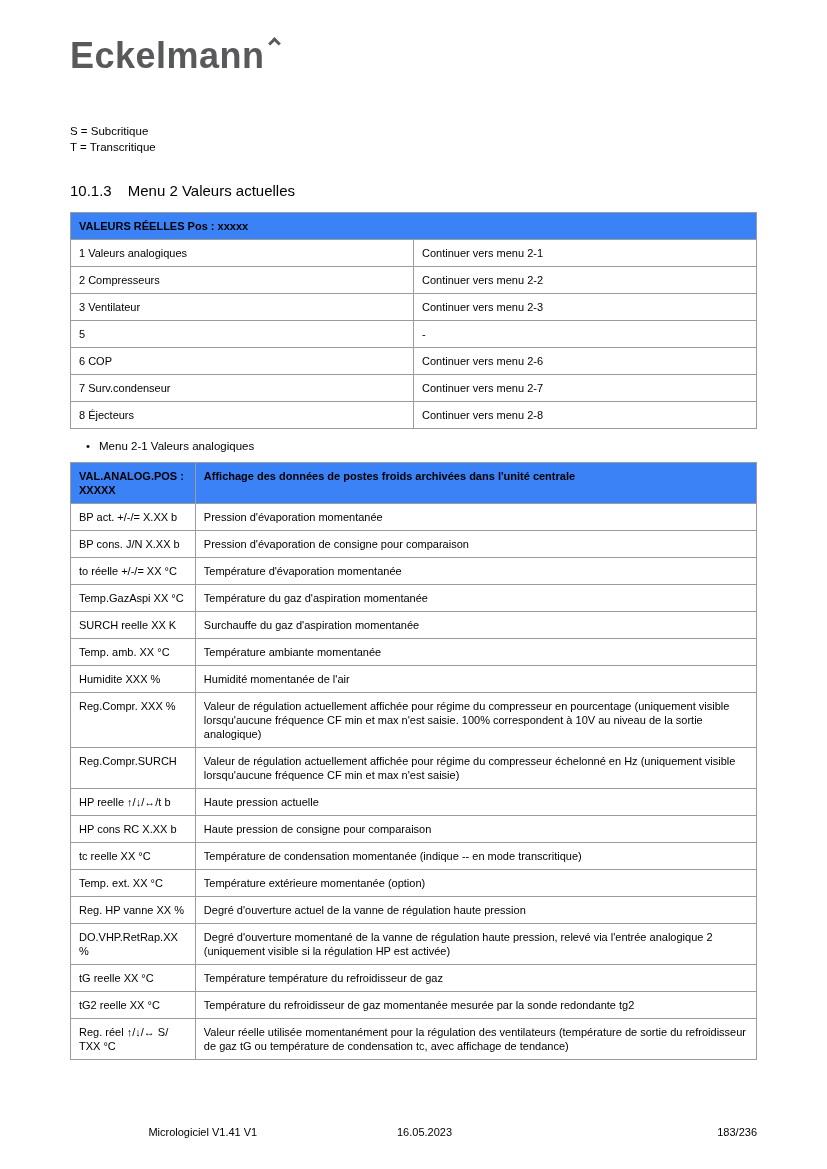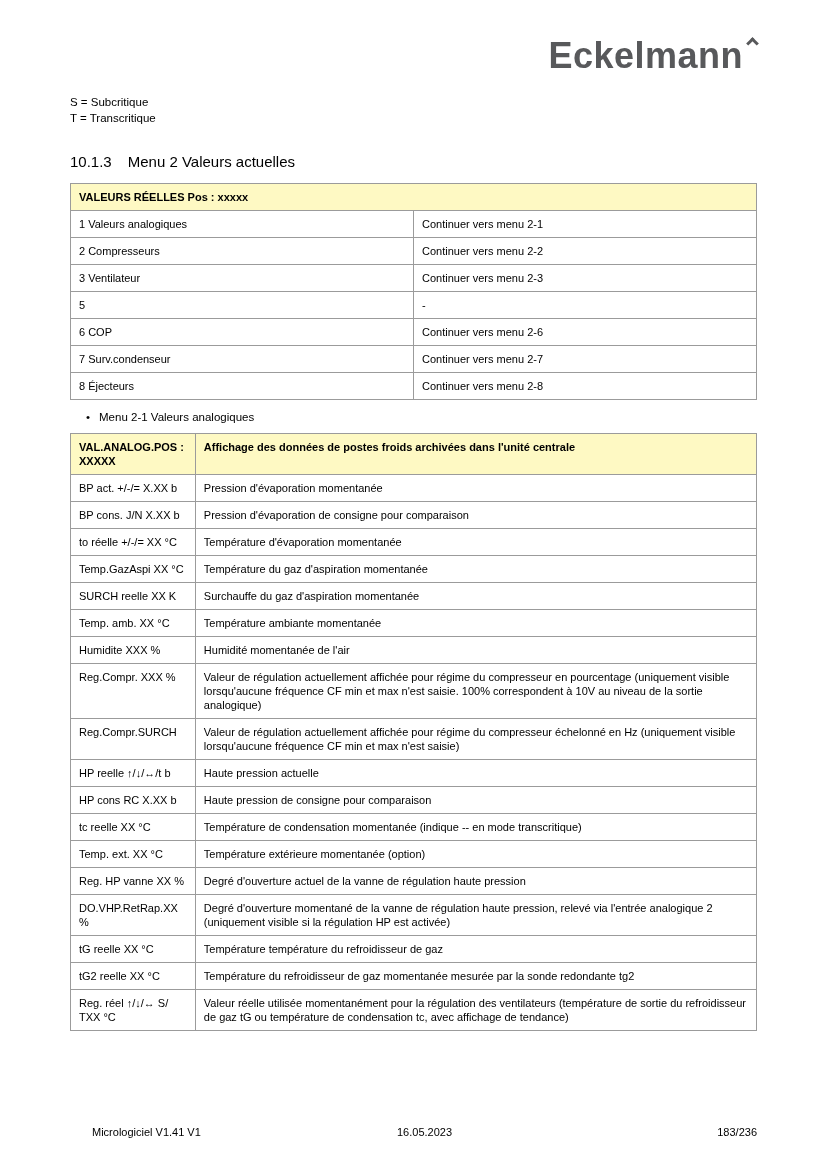--- a/index.html
+++ b/index.html
@@ -9,21 +9,21 @@
     width: 827px;
     height: 1169px;
     margin: 0 auto;
     background: #ffffff;
     font-family: "Liberation Sans", "DejaVu Sans", sans-serif;
     color: #000;
     overflow: hidden;
   }
   .content { padding: 34px 70px 0 70px; }
 
-  .logo-row { margin-bottom: 14px; height: 46px; text-align: right; }
+  .logo-row { margin-bottom: 43px; height: 46px; }
   .logo-text {
     font-size: 36px;
     font-weight: 700;
     color: #58595b;
     letter-spacing: 0.5px;
     line-height: 44px;
   }
   .logo-mark {
     display: inline-block;
     width: 9px; height: 9px;
@@ -51,41 +51,41 @@
   }
   th, td {
     border: 1px solid #9b9b9b;
     padding: 6px 8px;
     text-align: left;
     vertical-align: top;
     line-height: 14px;
     font-weight: 400;
     word-wrap: break-word;
   }
-  thead th { background: #fef9c3; font-weight: 700; }
+  thead th { background: #3b82f6; font-weight: 700; }
 
   .menu-table .col-a { width: 47.5%; }
 
   .bullet-line {
     font-size: 11.5px;
     margin: 9px 0 8px 16px;
     line-height: 16px;
   }
   .bullet-line .marker { margin-right: 9px; }
 
   .val-table .col-p { width: 18.2%; }
 
   .footer {
     position: absolute;
     left: 70px; right: 70px; bottom: 30px;
     display: flex;
     font-size: 11px;
     line-height: 14px;
   }
-  .footer .f-left  { flex: 1; text-align: left; padding-left: 22px; }
+  .footer .f-left  { flex: 1; text-align: center; padding-left: 22px; }
   .footer .f-center{ flex: 1; text-align: center; }
   .footer .f-right { flex: 1; text-align: right; }
 </style>
 </head>
 <body>
 
 <div class="page">
   <div class="content">
 
     <div class="logo-row">

